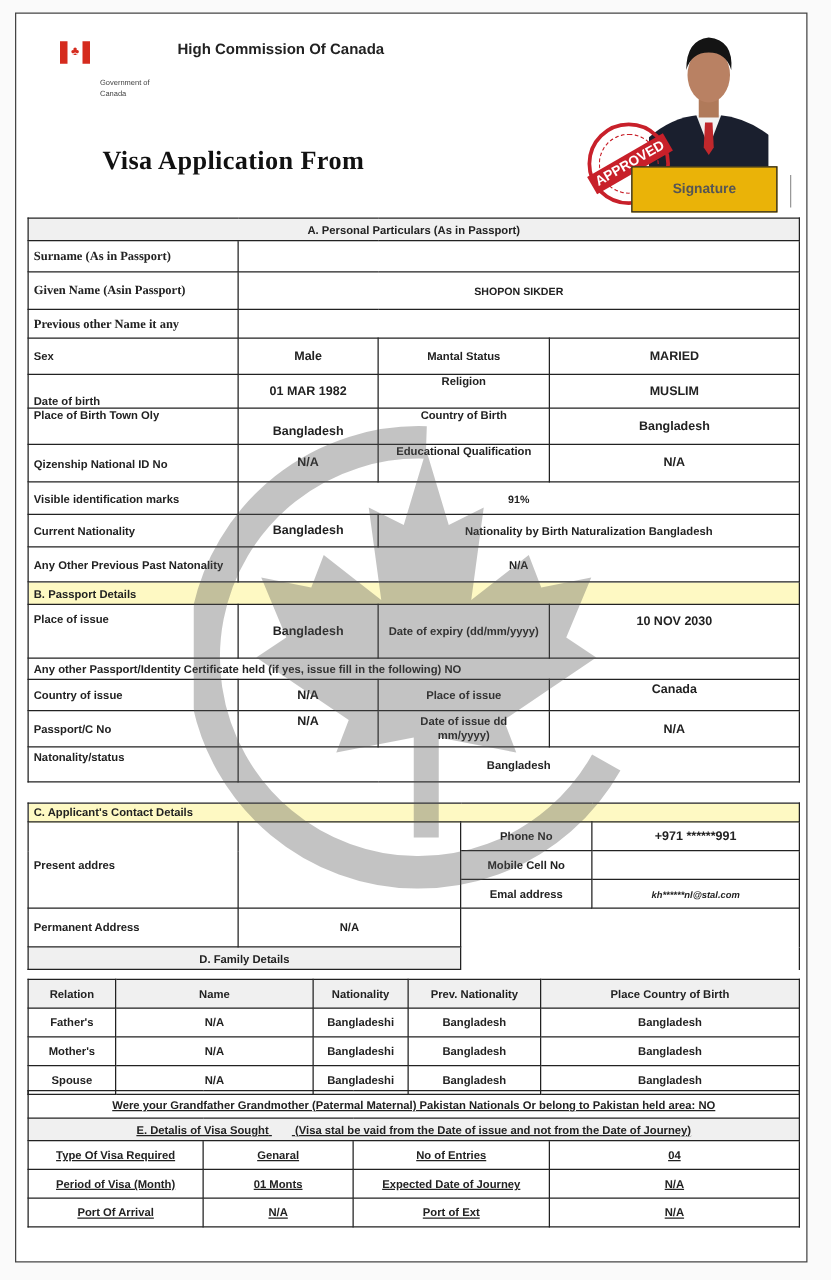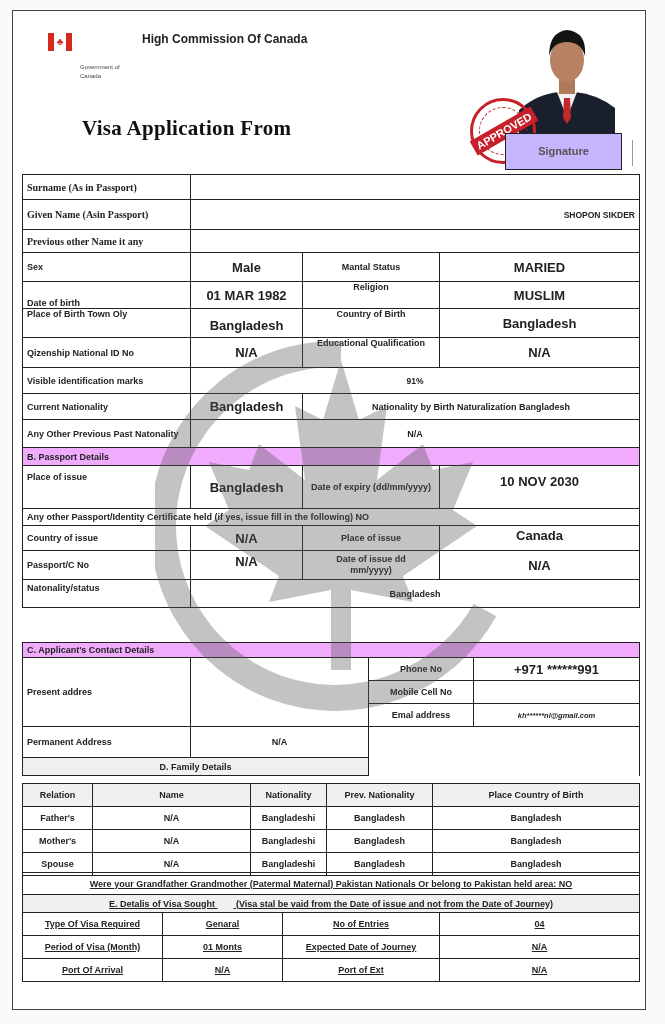--- a/index.html
+++ b/index.html
@@ -9,32 +9,32 @@
   .flag .bar { position: absolute; top: 0; width: 6px; height: 18px; background: #d52b1e; }
   .flag .l { left: 0; } .flag .r { right: 0; }
   .flag .leaf { position: absolute; left: 8px; top: 3px; width: 8px; height: 12px; color: #d52b1e; font-size: 10px; line-height: 12px; text-align: center; }
   .hc { position: absolute; left: 142px; top: 32px; font-size: 12px; font-weight: bold; color: #222; }
   .gov { position: absolute; left: 80px; top: 63px; font-size: 6px; line-height: 9px; color: #444; }
   .title { position: absolute; left: 82px; top: 116px; font-family: "Liberation Serif", serif; font-weight: bold; font-size: 21px; letter-spacing: 0.3px; color: #111; }
   .photo { position: absolute; left: 519px; top: 22px; width: 96px; height: 112px; background: #fff; overflow: hidden; }
   .stamp { position: absolute; left: 470px; top: 98px; width: 66px; height: 66px; border: 3px solid #c8202a; border-radius: 50%; color: #c8202a; box-sizing: border-box; }
   .stamp .band { position: absolute; left: -4px; top: 22px; width: 70px; height: 16px; background: #c8202a; color: #fff; font-size: 11px; font-weight: bold; text-align: center; line-height: 16px; transform: rotate(-30deg); }
   .stamp .ring { position: absolute; left: 6px; top: 6px; right: 6px; bottom: 6px; border: 1.5px dashed #c8202a; border-radius: 50%; }
-  .sig { position: absolute; left: 505px; top: 133px; width: 115px; height: 35px; border: 1.5px solid #222; background: #c4b5fd; font-size: 11px; font-weight: bold; color: #555; text-align: center; line-height: 35px; }
+  .sig { position: absolute; left: 505px; top: 133px; width: 115px; height: 35px; border: 1.5px solid #222; background: #eab308; font-size: 11px; font-weight: bold; color: #555; text-align: center; line-height: 35px; }
   .sigline { position: absolute; left: 632px; top: 140px; width: 1px; height: 26px; background: #999; }
   .watermark { position: absolute; left: 155px; top: 340px; width: 372px; height: 372px; pointer-events: none; opacity: 0.35; }
   table { position: absolute; left: 22px; border-collapse: collapse; width: 617px; table-layout: fixed; }
   td { border: 1.3px solid #222; font-size: 9px; padding: 0 4px; height: 22px; vertical-align: middle; color: #222; }
   .hdr { background: #f0f0f0; font-weight: bold; text-align: center; font-size: 9px; }
-  .hdrl { background: #f0abfc; font-weight: bold; text-align: left; font-size: 9px; }
+  .hdrl { background: #fef9c3; font-weight: bold; text-align: left; font-size: 9px; }
   .lbl { font-weight: bold; text-align: left; }
   .serif { font-family: "Liberation Serif", serif; font-size: 10px; font-weight: bold; }
-  .val { font-weight: bold; text-align: center; font-size: 13px; }
+  .val { font-weight: bold; text-align: center; font-size: 10px; }
   .ctr { text-align: center; font-weight: bold; }
-  .left { text-align: right; }
+  .left { text-align: center; }
   .em { font-style: italic; font-size: 7.5px; }
 </style>
 </head>
 <body>
 
 <div class="page"></div>
 
 <div class="flag">
   <div class="bar l"></div>
     <div class="leaf">♣</div>
@@ -68,20 +68,23 @@
 <div class="sigline"></div>
 
 <table style="top:174px;">
   <colgroup>
       <col style="width:168px">
       <col style="width:112px">
       <col style="width:137px">
       <col style="width:200px">
     </colgroup>
   <tbody>
+      <tr>
+        <td colspan="4" class="hdr" style="height:17px">A. Personal Particulars  (As in Passport)</td>
+      </tr>
   <tr>
     <td class="lbl serif" style="height:24px">Surname (As in Passport)</td>
     <td colspan="3" class="left"></td>
   </tr>
   <tr>
     <td class="lbl serif" style="height:29px;font-size:10px">Given Name (Asin Passport)</td>
     <td colspan="3" class="left" style="font-weight:bold;font-size:8.5px">SHOPON SIKDER</td>
   </tr>
   <tr>
     <td class="lbl serif" style="height:18px">Previous other Name it any</td>
@@ -172,21 +175,21 @@
     <td rowspan="3"></td>
     <td class="ctr" style="height:20px">Phone No</td>
     <td class="val">+971 ******991</td>
   </tr>
   <tr>
     <td class="ctr" style="height:18px">Mobile Cell No</td>
     <td class="val"></td>
   </tr>
   <tr>
     <td class="ctr" style="height:18px">Emal address</td>
-    <td class="val em">kh******nl@gmail.com</td>
+    <td class="val em">kh******nl@stal.com</td>
   </tr>
   <tr>
     <td class="lbl" style="height:30px;line-height:12px">Permanent Address</td>
     <td class="ctr">N/A</td>
     <td colspan="2" rowspan="2" style="border-bottom:none"></td>
   </tr>
   <tr>
     <td colspan="2" class="hdr" style="height:17px">D. Family Details</td>
   </tr>
 </tbody>

